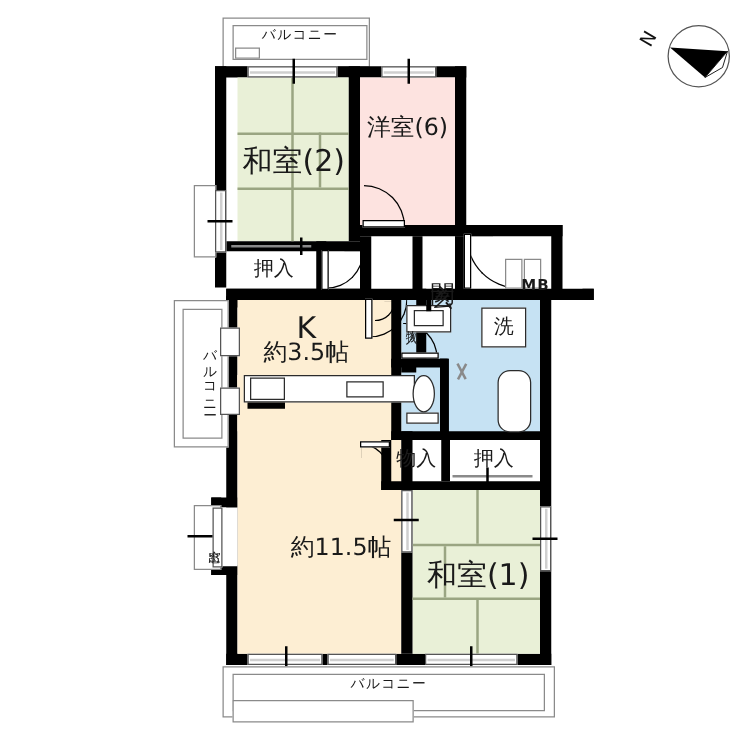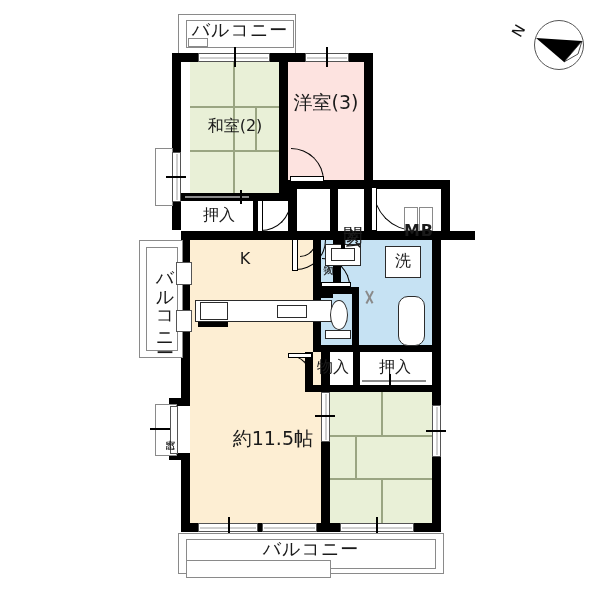--- a/index.html
+++ b/index.html
@@ -31,27 +31,27 @@
     line-height:1.08;
     white-space:pre;
     letter-spacing:0px;
   }
   .label.v{
     writing-mode:vertical-rl;
     text-orientation:upright;
     white-space:nowrap;
     line-height:1.0;
   }
-  .lbl-room{font-size:16px;}
+  .lbl-room{font-size:24px;}
   .lbl-room-sm{font-size:19px;}
   .lbl-sub{font-size:19px;}
   .lbl-small{font-size:16px;}
   .lbl-tiny{font-size:10px;}
-  .lbl-mb{font-size:16px;font-weight:bold;letter-spacing:1px;}
-  .lbl-bal{font-size:18px;letter-spacing:1px;font-family:Liberation Mono, monospace;}
+  .lbl-mb{font-size:12px;font-weight:bold;letter-spacing:1px;text-align:right;}
+  .lbl-bal{font-size:11px;letter-spacing:1px;}
 
   
   .seam{position:absolute;background:#9aa582;}
 
   
   .arc{position:absolute;box-sizing:border-box;border:1.5px solid #000;background:transparent;}
   .arc-tr{border-radius:0 100% 0 0;border-left:none;border-bottom:none;}
   .arc-bl{border-radius:0 0 0 100%;border-right:none;border-top:none;}
   .arc-br{border-radius:0 0 100% 0;border-left:none;border-top:none;}
 
@@ -253,26 +253,28 @@
   <div class="fixture" style="left:385px;top:246px;width:36px;height:32px;"></div>
   <div class="label lbl-small" style="left:385px;top:252px;width:36px;">洗</div>
 
   <div class="fixture" style="left:325px;top:330px;width:26px;height:9px;"></div>
   <div class="oval" style="left:330px;top:300px;width:18px;height:30px;"></div>
 
   <div class="fixture fixture-r" style="left:398px;top:296px;width:27px;height:50px;border-radius:10px;"></div>
 
   <div class="label lbl-room" style="left:180px;top:117px;width:110px;">和室(2)</div>
 
-  <div class="label lbl-room-sm" style="left:280px;top:92px;width:92px;">洋室(3)</div>
+  <div class="label lbl-room-sm" style="left:280px;top:92px;width:92px;">洋室(6)</div>
 
   <div class="label lbl-room" style="left:180px;top:250px;width:130px;">K</div>
+  <div class="label lbl-sub" style="left:180px;top:272px;width:130px;">約3.5帖</div>
 
   <div class="label lbl-sub" style="left:178px;top:428px;width:135px;text-align:right;">約11.5帖</div>
 
+  <div class="label lbl-room" style="left:330px;top:448px;width:105px;">和室(1)</div>
 
   <div class="label lbl-small" style="left:186px;top:206px;width:66px;">押入</div>
 
   <div class="label lbl-small" style="left:360px;top:358px;width:70px;">押入</div>
 
   <div class="label v lbl-tiny" style="left:321px;top:242px;height:30px;width:12px;">物入</div>
 
   <div class="label lbl-small" style="left:313px;top:358px;width:40px;">物入</div>
 
   <div class="label v lbl-room-sm" style="left:341px;top:190px;height:44px;width:22px;">玄関</div>

